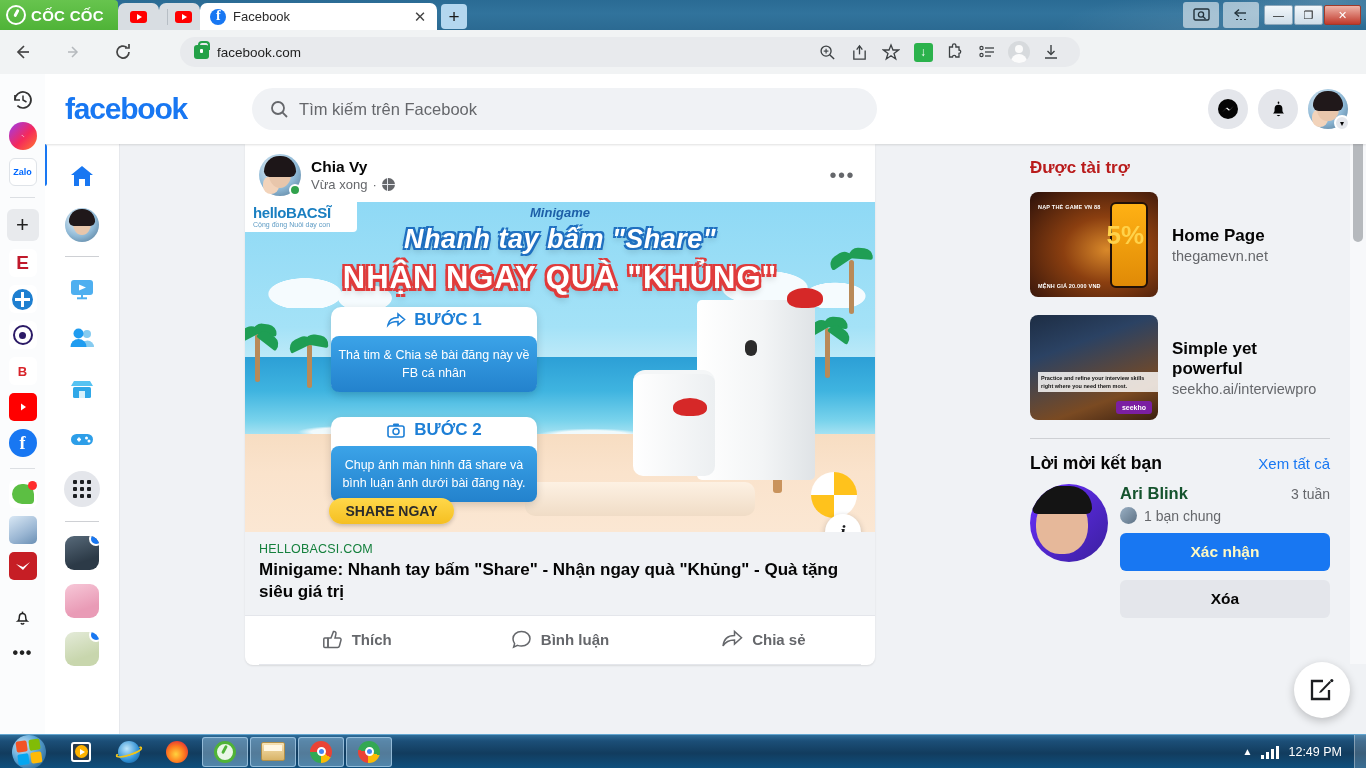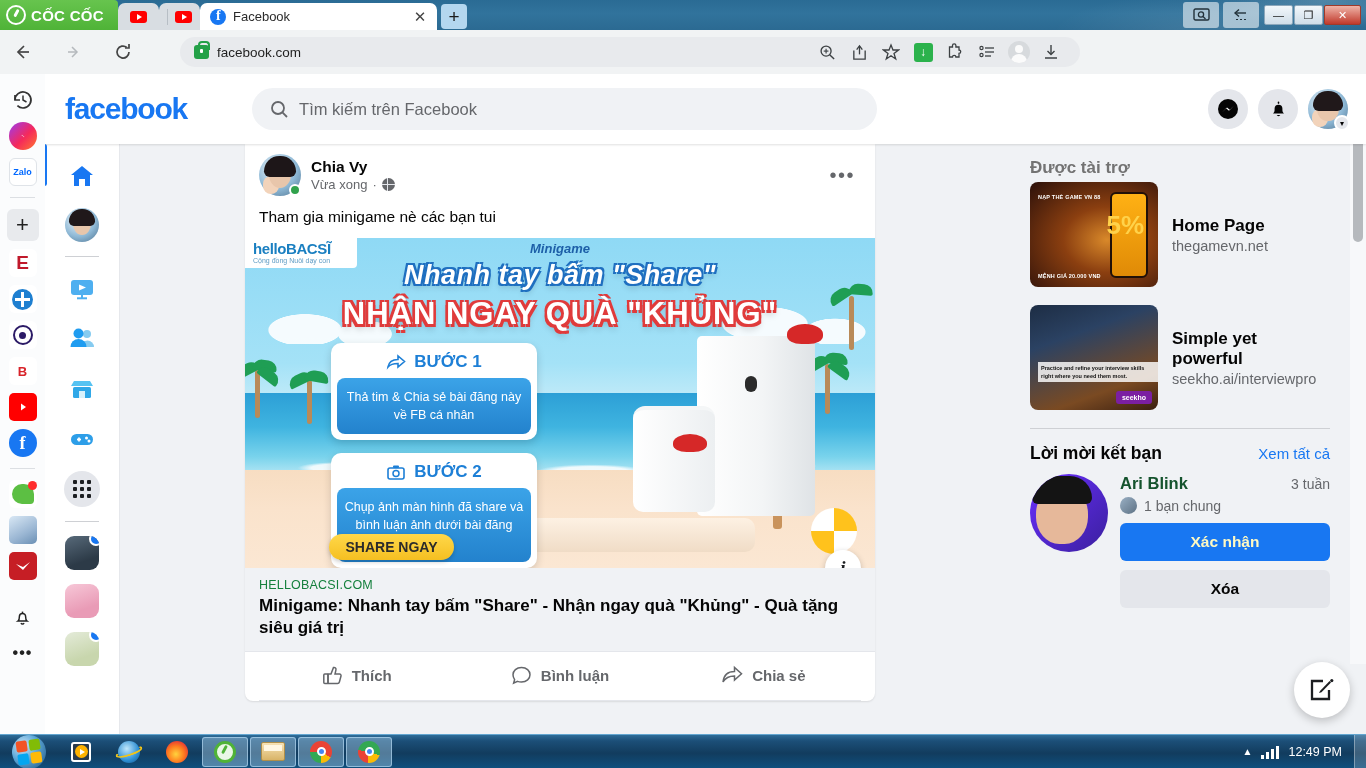--- a/index.html
+++ b/index.html
@@ -279,21 +279,21 @@
   .ad-l2 {
     position:absolute; top:58px; left:0; right:0; text-align:center;
     font-size:31px; font-weight:bold; color:#fff;
     text-shadow: 2.5px 2.5px 0 #e03b3b, -2.5px -2.5px 0 #e03b3b, 2.5px -2.5px 0 #e03b3b, -2.5px 2.5px 0 #e03b3b, 0 5px 7px rgba(0,0,0,.22);
     letter-spacing: 1px;
   }
   .palm { position:absolute; }
   .palm .trunk { position:absolute; width:5px; background:#b98a58; border-radius:3px; left:16px; }
   .palm .leaf { position:absolute; width:24px;height:11px;background:#1f9e54; border-radius:14px 14px 3px 3px; }
   .step-card {
-    position:absolute; width:206px; background:#fff; border-radius: 10px; padding: 6px;
+    position:absolute; width:206px; background:#fff; border-radius: 10px; 
     box-shadow: 0 3px 8px rgba(0,0,0,.16);
   }
   .step-title { display:flex; align-items:center; justify-content:center; gap:8px;
     color:#1d7fd6; font-size:17px; font-weight:bold; padding: 3px 0 6px; }
   .step-body { background: linear-gradient(180deg,#3ba3e8,#2382cd); border-radius:8px; color:#fff;
     font-size: 12.5px; text-align:center; padding: 10px 6px; line-height:1.45; }
   .share-btn {
     position:absolute; left: 84px; top: 296px; width: 125px; height: 26px;
     background: linear-gradient(180deg,#ffd84a,#f5bf21); border-radius: 13px;
     display:flex;align-items:center;justify-content:center;
@@ -330,21 +330,21 @@
   .lc-domain { font-size: 12.5px; color:#15803d; letter-spacing:.2px; }
   .lc-title { font-size: 17px; font-weight:bold; color:#050505; line-height:1.3; margin-top: 3px;}
 
   .post-actions { display:flex; padding: 4px 10px 6px; }
   .pa { flex:1; display:flex; align-items:center; justify-content:center; gap:9px;
         height: 38px; border-radius:6px; color:#65676b; font-size:15px; font-weight:bold;}
   .post-foot-div { height:1px; background:#e4e6eb; margin: 0 14px; }
 
   
   .rightcol { position:absolute; top:70px; left: 965px; width: 340px; height: 590px; padding: 14px 20px 0 20px; }
-  .rc-title { font-size: 17px; font-weight:bold; color:#737373; margin-bottom: 4px;}
+  .rc-title { font-size: 17px; font-weight:bold; color:#b91c1c; margin-bottom: 14px;}
   .sp-item { display:flex; align-items:center; gap: 14px; margin-bottom: 18px; }
   .sp-thumb { width: 128px; height: 105px; border-radius: 8px; flex:none; overflow:hidden; position:relative;}
   .sp-thumb.t1 { background: radial-gradient(ellipse at 60% 55%, #d9892a 0%, #8b3f10 40%, #2b100a 100%); }
   .sp-thumb.t2 { background: linear-gradient(160deg,#1d2d44 0%, #2b4263 30%, #7a4a22 75%, #3a1f10 100%); }
   .sp-thumb .tline{ position:absolute; left:8px; font-size:5.5px; color:#fff; font-weight:bold; letter-spacing:.2px;}
   .sp-thumb .phone{ position:absolute; right:10px; top:10px; width:38px; height:86px; border-radius:6px;
     background: linear-gradient(180deg,#ffb114,#e08a06); border:2px solid #201008;}
   .sp-thumb .pct{ position:absolute; right:14px; top:28px; font-size:26px; font-weight:bold; color:#ffd24a;}
   .sp-badge{ position:absolute; right:6px; bottom:6px; background:#7b1fa2; color:#fff; font-size:7px;
     font-weight:bold; padding:3px 6px; border-radius:3px;}
@@ -713,21 +713,20 @@
             <div class="post-name">Chia Vy</div>
             <div class="post-sub">
               <span>Vừa xong</span>
               <span>·</span>
               <span class="globe"></span>
             </div>
           </div>
           <div class="post-dots">•••</div>
         </div>
 
-        <div class="post-text">Tham gia minigame nè các bạn tui</div>
 
         <div class="adimg">
           <div class="sky"></div>
           <div class="clouds"></div>
           <div class="sea"></div>
           <div class="sand"></div>
 
           <div class="palm" style="left:-6px;top:118px;width:44px;height:62px;">
             <div class="trunk" style="top:14px;height:48px;"></div>
             <div class="leaf" style="left:-4px;top:8px;transform:rotate(-28deg);"></div>

